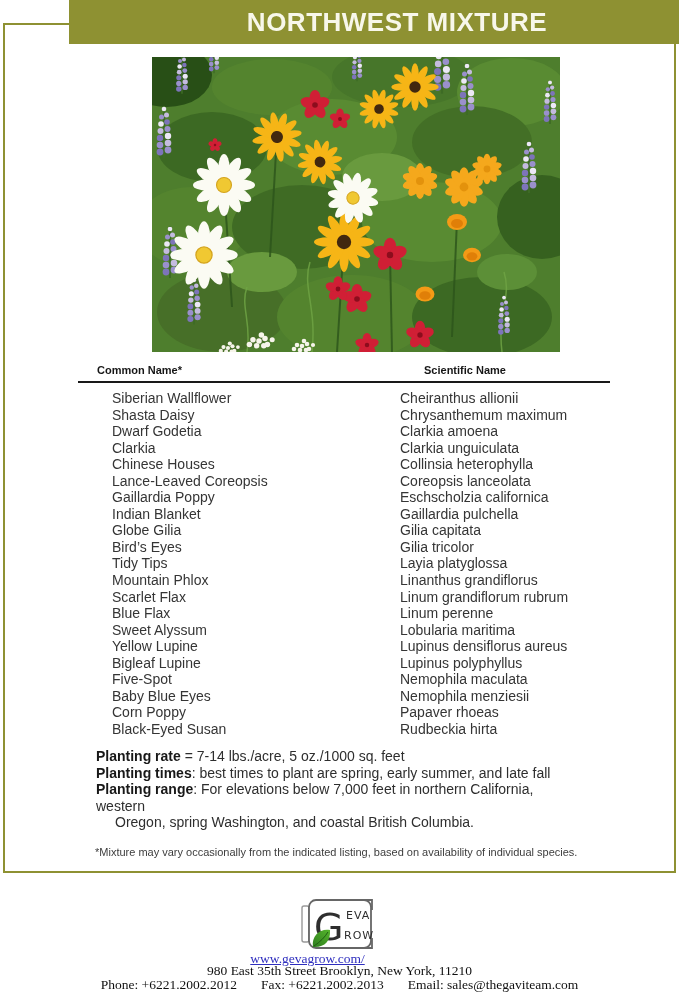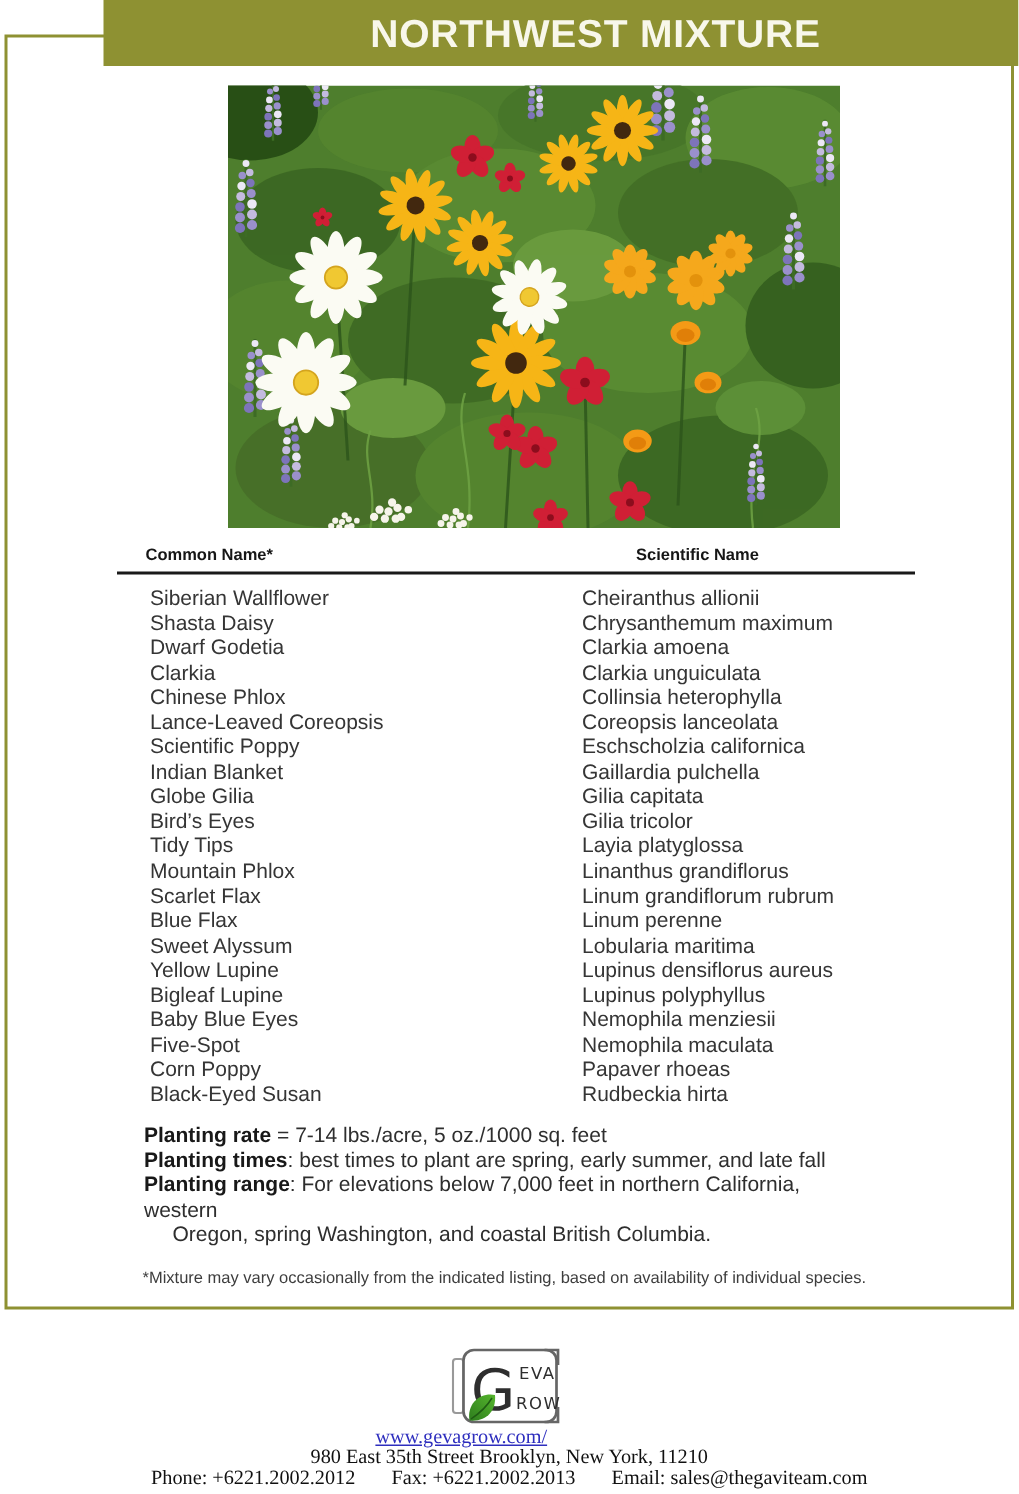--- a/index.html
+++ b/index.html
@@ -20,21 +20,21 @@
     font-family:"Liberation Sans",sans-serif;
   }
   .photo{position:absolute;left:152px;top:57px;width:408px;height:295px;}
   .photo svg{display:block;}
 
   .thead-col{position:absolute;top:364px;font-size:11px;font-weight:bold;color:#161616;}
   .thead-col.c1{left:97px;}
   .thead-col.c2{left:390px;margin-left:34px;}
   .header-rule{position:absolute;left:78px;top:381px;width:532px;height:2px;background:#191919;}
 
-  .tbody{position:absolute;left:0;top:390px;width:567px;}
+  .tbody{position:absolute;left:12px;top:390px;width:567px;}
   .trow{height:16.55px;line-height:16.55px;font-size:14px;color:#353535;white-space:nowrap;}
   .trow .cell1{display:inline-block;margin-left:100px;width:288px;vertical-align:top;}
   .trow .cell2{display:inline-block;vertical-align:top;}
 
   .planting{position:absolute;left:96px;top:748px;width:525px;font-size:14px;line-height:16.6px;color:#2e2e2e;}
   .planting .pline{white-space:nowrap;}
   .planting .pline.indent{padding-left:19px;}
   .planting .plabel{font-weight:bold;color:#181818;}
   .disclaimer{position:absolute;left:95px;top:846px;font-size:11px;color:#3d3d3d;white-space:nowrap;}
 
@@ -239,35 +239,35 @@
 
   <div class="thead-col c1">Common Name*</div>
   <div class="thead-col c2">Scientific Name</div>
   <div class="header-rule"></div>
 
   <div class="tbody">
       <div class="trow"><span class="cell1">Siberian Wallflower</span><span class="cell2">Cheiranthus allionii</span></div>
       <div class="trow"><span class="cell1">Shasta Daisy</span><span class="cell2">Chrysanthemum maximum</span></div>
       <div class="trow"><span class="cell1">Dwarf Godetia</span><span class="cell2">Clarkia amoena</span></div>
       <div class="trow"><span class="cell1">Clarkia</span><span class="cell2">Clarkia unguiculata</span></div>
-      <div class="trow"><span class="cell1">Chinese Phlox</span><span class="cell2">Collinsia heterophylla</span></div>
+      <div class="trow"><span class="cell1">Chinese Houses</span><span class="cell2">Collinsia heterophylla</span></div>
       <div class="trow"><span class="cell1">Lance-Leaved Coreopsis</span><span class="cell2">Coreopsis lanceolata</span></div>
-      <div class="trow"><span class="cell1">Scientific Poppy</span><span class="cell2">Eschscholzia californica</span></div>
+      <div class="trow"><span class="cell1">Gaillardia Poppy</span><span class="cell2">Eschscholzia californica</span></div>
       <div class="trow"><span class="cell1">Indian Blanket</span><span class="cell2">Gaillardia pulchella</span></div>
       <div class="trow"><span class="cell1">Globe Gilia</span><span class="cell2">Gilia capitata</span></div>
       <div class="trow"><span class="cell1">Bird’s Eyes</span><span class="cell2">Gilia tricolor</span></div>
       <div class="trow"><span class="cell1">Tidy Tips</span><span class="cell2">Layia platyglossa</span></div>
       <div class="trow"><span class="cell1">Mountain Phlox</span><span class="cell2">Linanthus grandiflorus</span></div>
       <div class="trow"><span class="cell1">Scarlet Flax</span><span class="cell2">Linum grandiflorum rubrum</span></div>
       <div class="trow"><span class="cell1">Blue Flax</span><span class="cell2">Linum perenne</span></div>
       <div class="trow"><span class="cell1">Sweet Alyssum</span><span class="cell2">Lobularia maritima</span></div>
       <div class="trow"><span class="cell1">Yellow Lupine</span><span class="cell2">Lupinus densiflorus aureus</span></div>
       <div class="trow"><span class="cell1">Bigleaf Lupine</span><span class="cell2">Lupinus polyphyllus</span></div>
+      <div class="trow"><span class="cell1">Five-Spot</span><span class="cell2">Nemophila maculata</span></div>
       <div class="trow"><span class="cell1">Baby Blue Eyes</span><span class="cell2">Nemophila menziesii</span></div>
-      <div class="trow"><span class="cell1">Five-Spot</span><span class="cell2">Nemophila maculata</span></div>
       <div class="trow"><span class="cell1">Corn Poppy</span><span class="cell2">Papaver rhoeas</span></div>
       <div class="trow"><span class="cell1">Black-Eyed Susan</span><span class="cell2">Rudbeckia hirta</span></div>
     </div>
 
   <div class="planting">
       <div class="pline"><span class="plabel">Planting rate</span> = 7-14 lbs./acre, 5 oz./1000 sq. feet</div>
       <div class="pline"><span class="plabel">Planting times</span>: best times to plant are spring, early summer, and late fall</div>
       <div class="pline"><span class="plabel">Planting range</span>: For elevations below 7,000 feet in northern California,</div>
       <div class="pline">western</div>
       <div class="pline indent">Oregon, spring Washington, and coastal British Columbia.</div>

